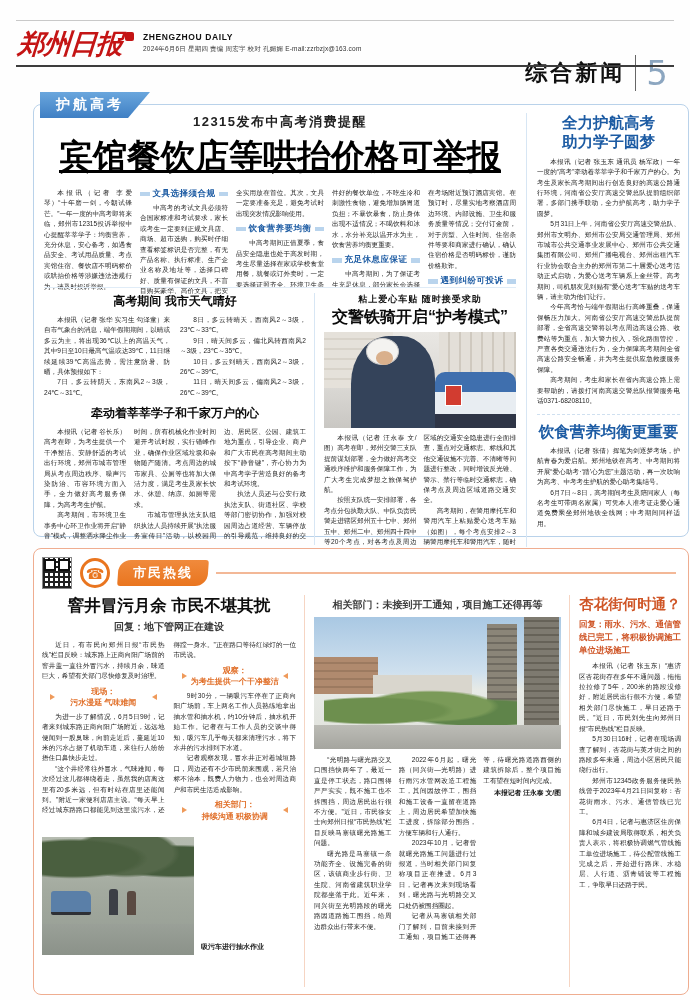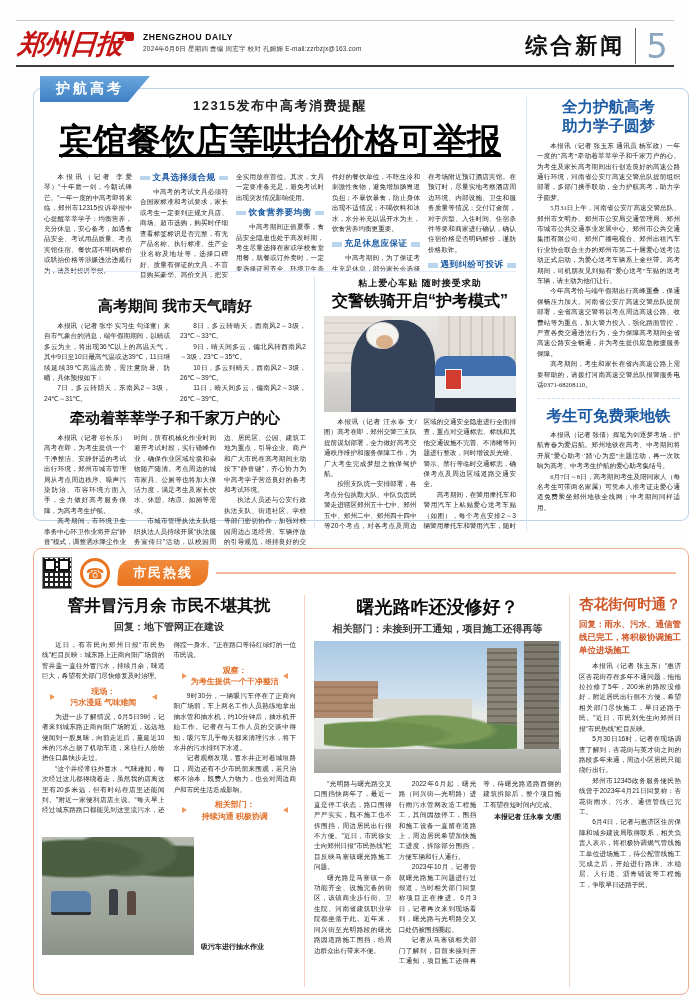--- a/index.html
+++ b/index.html
@@ -7,54 +7,54 @@
 body{position:relative;background:#fefefe;font-family:"Liberation Sans","DejaVu Sans",sans-serif;color:#1c1c1c;overflow:hidden;}
 i{font-style:normal;}
 
 .top-rule{position:absolute;left:16px;right:16px;top:20px;border-top:1px solid #c9c9c9;}
 .masthead{position:absolute;left:18px;top:28px;right:16px;height:36px;display:flex;align-items:flex-start;}
 .logo{color:var(--masthead-red,#c41414);font-family:"DejaVu Serif",serif;font-weight:bold;font-style:italic;font-size:27px;line-height:32px;letter-spacing:-1px;transform:skewX(-4deg);}
 .seal{width:9px;height:9px;background:var(--masthead-red,#c41414);border-radius:2px;margin:4px 0 0 3px;}
 .mast-mid{margin-left:9px;padding-top:4px;}
 .mast-en{font-size:8.5px;font-weight:bold;letter-spacing:.6px;color:#111;}
 .mast-date{font-size:6.5px;color:#333;margin-top:3px;letter-spacing:.2px;}
-.mast-right{margin-left:auto;display:flex;align-items:center;}
+.mast-right{margin-left:auto;display:flex;align-items:center;margin-top:27px;}
 .section-name{font-size:22px;font-weight:bold;letter-spacing:3px;color:#101010;}
 .pagenum-box{margin-left:10px;border-left:1.5px solid #666;padding:0 6px 0 10px;}
 .pagenum{font-size:34px;line-height:36px;color:var(--page-number-blue,#8ca6c0);font-family:"DejaVu Sans",sans-serif;}
 .mast-rule{position:absolute;left:16px;right:16px;top:65px;border-top:2.5px solid #3d3d3d;}
 
 .box{position:absolute;left:33px;width:656px;background:#fff;border-radius:8px;}
-#topbox{top:88px;height:433px;border:1.5px solid var(--box-border-blue,#b9d2ea);}
+#topbox{top:104px;height:433px;border:1.5px solid var(--box-border-blue,#b9d2ea);}
 #botbox{top:548px;height:447px;border:1.5px solid var(--hotline-border,#efad90);}
 
 p.article-p,[data-name="article-paragraph"]{font-size:6.6px;line-height:10.4px;text-indent:2em;text-align:justify;color:#1d1d1d;}
 .byline{text-align:right;font-size:6.8px;font-weight:bold;color:#111;margin-top:2px;}
 .bsub{display:flex;align-items:center;gap:3px;margin:4px 0 3px;break-inside:avoid;}
 .bsub .bar{flex:1;height:4.5px;background:var(--subhead-bar-blue,#b9d4ed);}
 .bsub span{font-size:8.5px;font-weight:bold;color:var(--headline-blue,#1c5ba3);white-space:nowrap;letter-spacing:.5px;}
 .body-cols{column-fill:auto;overflow:hidden;}
 
 .badge-blue{position:absolute;left:6px;top:-13px;width:110px;height:26px;background:linear-gradient(180deg,#6aa6dd,var(--badge-blue,#3f7fc4));color:#fff;font-size:14px;font-weight:bold;letter-spacing:3px;display:flex;align-items:center;justify-content:center;clip-path:polygon(0 0,100% 0,80% 100%,0 100%);text-indent:-10px;}
 .lead{position:absolute;left:10px;top:8px;width:472px;}
 .kicker{text-align:center;font-size:13px;font-weight:600;color:#222;letter-spacing:1.5px;}
 .lead-headline{text-align:center;font-size:34px;font-weight:900;color:#000;margin-top:3px;letter-spacing:0;text-decoration:underline;}
 .lead-body{margin-top:8px;height:112px;column-count:5;column-gap:8px;}
 .lead-rule{position:absolute;left:10px;top:182px;width:472px;border-top:1px solid #e0ecf7;}
 .weather{position:absolute;left:10px;top:188px;width:262px;}
-.h2{text-align:center;font-size:15px;font-weight:900;color:#0b0b0b;margin-top:20px;}
+.h2{text-align:center;font-size:12px;font-weight:900;color:#0b0b0b;}
 .weather .abody{margin-top:5px;height:84px;column-count:2;column-gap:10px;}
 .quiet{position:absolute;left:10px;top:300px;width:262px;}
 .quiet .abody{margin-top:5px;height:116px;column-count:3;column-gap:8px;}
 .police{position:absolute;left:280px;top:188px;width:202px;height:252px;border-left:1px solid #d7e6f4;padding-left:9px;}
 .kicker2{text-align:center;font-size:9px;font-weight:bold;letter-spacing:1px;color:#111;}
 .police .h2{font-size:16px;margin-top:1px;}
 .photo1{position:relative;margin-top:4px;width:100%;height:96px;background:linear-gradient(180deg,#e9e7e3 0%,#dbd9d5 55%,#c9c7c3 100%);overflow:hidden;}
 .police .abody{margin-top:5px;height:118px;column-count:2;column-gap:7px;}
-.rightcol{position:absolute;left:492px;top:8px;width:154px;height:434px;border-left:1px solid #d7e6f4;padding-left:10px;overflow:hidden;font-family:Liberation Serif, serif;}
+.rightcol{position:absolute;left:492px;top:8px;width:154px;height:434px;border-left:1px solid #d7e6f4;padding-left:10px;overflow:hidden;}
 .h-blue{text-align:center;font-size:15.5px;line-height:1.25;font-weight:900;color:var(--headline-blue,#1c5ba3);}
 .rightcol .abody{margin-top:5px;}
 .metro{margin-top:7px;border-top:1px dashed #cfe0f0;padding-top:7px;}
 
 .art{position:absolute;}
 .p1-bldg-l{left:0;top:0;width:36%;height:58%;background:repeating-linear-gradient(0deg,#e5e1da 0 8px,#d8d3ca 8px 10px);}
 .p1-bldg-r{right:0;top:0;width:40%;height:78%;background:repeating-linear-gradient(90deg,#e3dfd8 0 9px,#cfc9bf 9px 11px),repeating-linear-gradient(0deg,#e3dfd8 0 7px,rgba(120,110,100,.25) 7px 9px);}
 .p1-officer{left:14%;top:4%;width:44%;height:110%;background:#34435a;border-radius:45% 40% 0 0;}
 .p1-helmet{left:22%;top:6%;width:17%;height:28%;background:#f4f3f0;border-radius:50%;border:1px solid #c9c9c9;}
 .p1-face{left:27%;top:20%;width:9%;height:14%;background:#d9b08c;border-radius:50%;}
@@ -206,21 +206,21 @@
       </h2>
       <div class="abody" data-name="highway-escort-body">
           <p data-name="article-paragraph">本报讯（记者 张玉东 通讯员 杨军政）一年一度的“高考”牵动着莘莘学子和千家万户的心。为考生及家长高考期间出行创造良好的高速公路通行环境，河南省公安厅高速交警总队提前组织部署，多部门携手联动，全力护航高考，助力学子圆梦。</p>
           <p data-name="article-paragraph">5月31日上午，河南省公安厅高速交警总队、郑州市文明办、郑州市公安局交通管理局、郑州市城市公共交通事业发展中心、郑州市公共交通集团有限公司、郑州广播电视台、郑州出租汽车行业协会联合主办的郑州市第二十届爱心送考活动正式启动，为爱心送考车辆系上金丝带。高考期间，司机朋友见到贴有“爱心送考”车贴的送考车辆，请主动为他们让行。</p>
           <p data-name="article-paragraph">今年高考恰与端午假期出行高峰重叠，保通保畅压力加大。河南省公安厅高速交警总队提前部署，全省高速交警将以考点周边高速公路、收费站等为重点，加大警力投入，强化路面管控，严查各类交通违法行为，全力保障高考期间全省高速公路安全畅通，并为考生提供应急救援服务保障。</p>
           <p data-name="article-paragraph">高考期间，考生和家长在省内高速公路上需要帮助的，请拨打河南高速交警总队报警服务电话0371-68208110。</p>
         </div>
     </article>
     <article class="metro" data-name="metro-free-ride-article">
       <h2 class="h-blue" data-name="metro-headline">
-        <div data-name="headline-line">考生可免费乘地铁</div>
+        <div data-name="headline-line">饮食营养均衡更重要</div>
       </h2>
       <div class="abody" data-name="metro-article-body">
           <p data-name="article-paragraph">本报讯（记者 张倩）挥笔为剑逐梦考场，护航青春为爱启航。郑州地铁在高考、中考期间将开展“爱心助考·‘踏’心为您”主题活动，再一次吹响为高考、中考考生护航的爱心助考集结号。</p>
           <p data-name="article-paragraph">6月7日～8日，高考期间考生及陪同家人（每名考生可带两名家属）可凭本人准考证走爱心通道免费乘坐郑州地铁全线网；中考期间同样适用。</p>
         </div>
     </article>
   </div>
 </section>
 
 <section class="box" id="botbox" data-name="citizen-hotline-box">
@@ -261,21 +261,20 @@
         <div class="art p3-cart" data-name="photo-truck-shape"></div>
         <div class="art p3-person1" data-name="photo-person-figure"></div>
         <div class="art p3-person2" data-name="photo-person-figure"></div>
         <div class="art p3-road" data-name="photo-wet-road-shape"></div>
       </figure>
       <figcaption class="photo-caption" data-name="photo-caption">吸污车进行抽水作业</figcaption>
     </div>
   </article>
 
   <article class="road" data-name="shuguang-road-article">
-    <h3 class="h3" data-name="shuguang-road-headline">曙光路咋还没修好？</h3>
     <div class="subgray" data-name="shuguang-road-subhead">相关部门：未接到开工通知，项目施工还得再等</div>
     <figure class="photo2" data-name="road-construction-photo">
       <div class="art p2-tower1" data-name="photo-tower-shape"></div>
       <div class="art p2-tower2" data-name="photo-tower-shape"></div>
       <div class="art p2-bldg-red" data-name="photo-building-shape"></div>
       <div class="art p2-wall" data-name="photo-wall-shape"></div>
       <div class="art p2-green" data-name="photo-overgrowth-shape"></div>
       <div class="art p2-road" data-name="photo-road-shape"></div>
     </figure>
     <div class="abody body-cols" data-name="shuguang-road-body">

